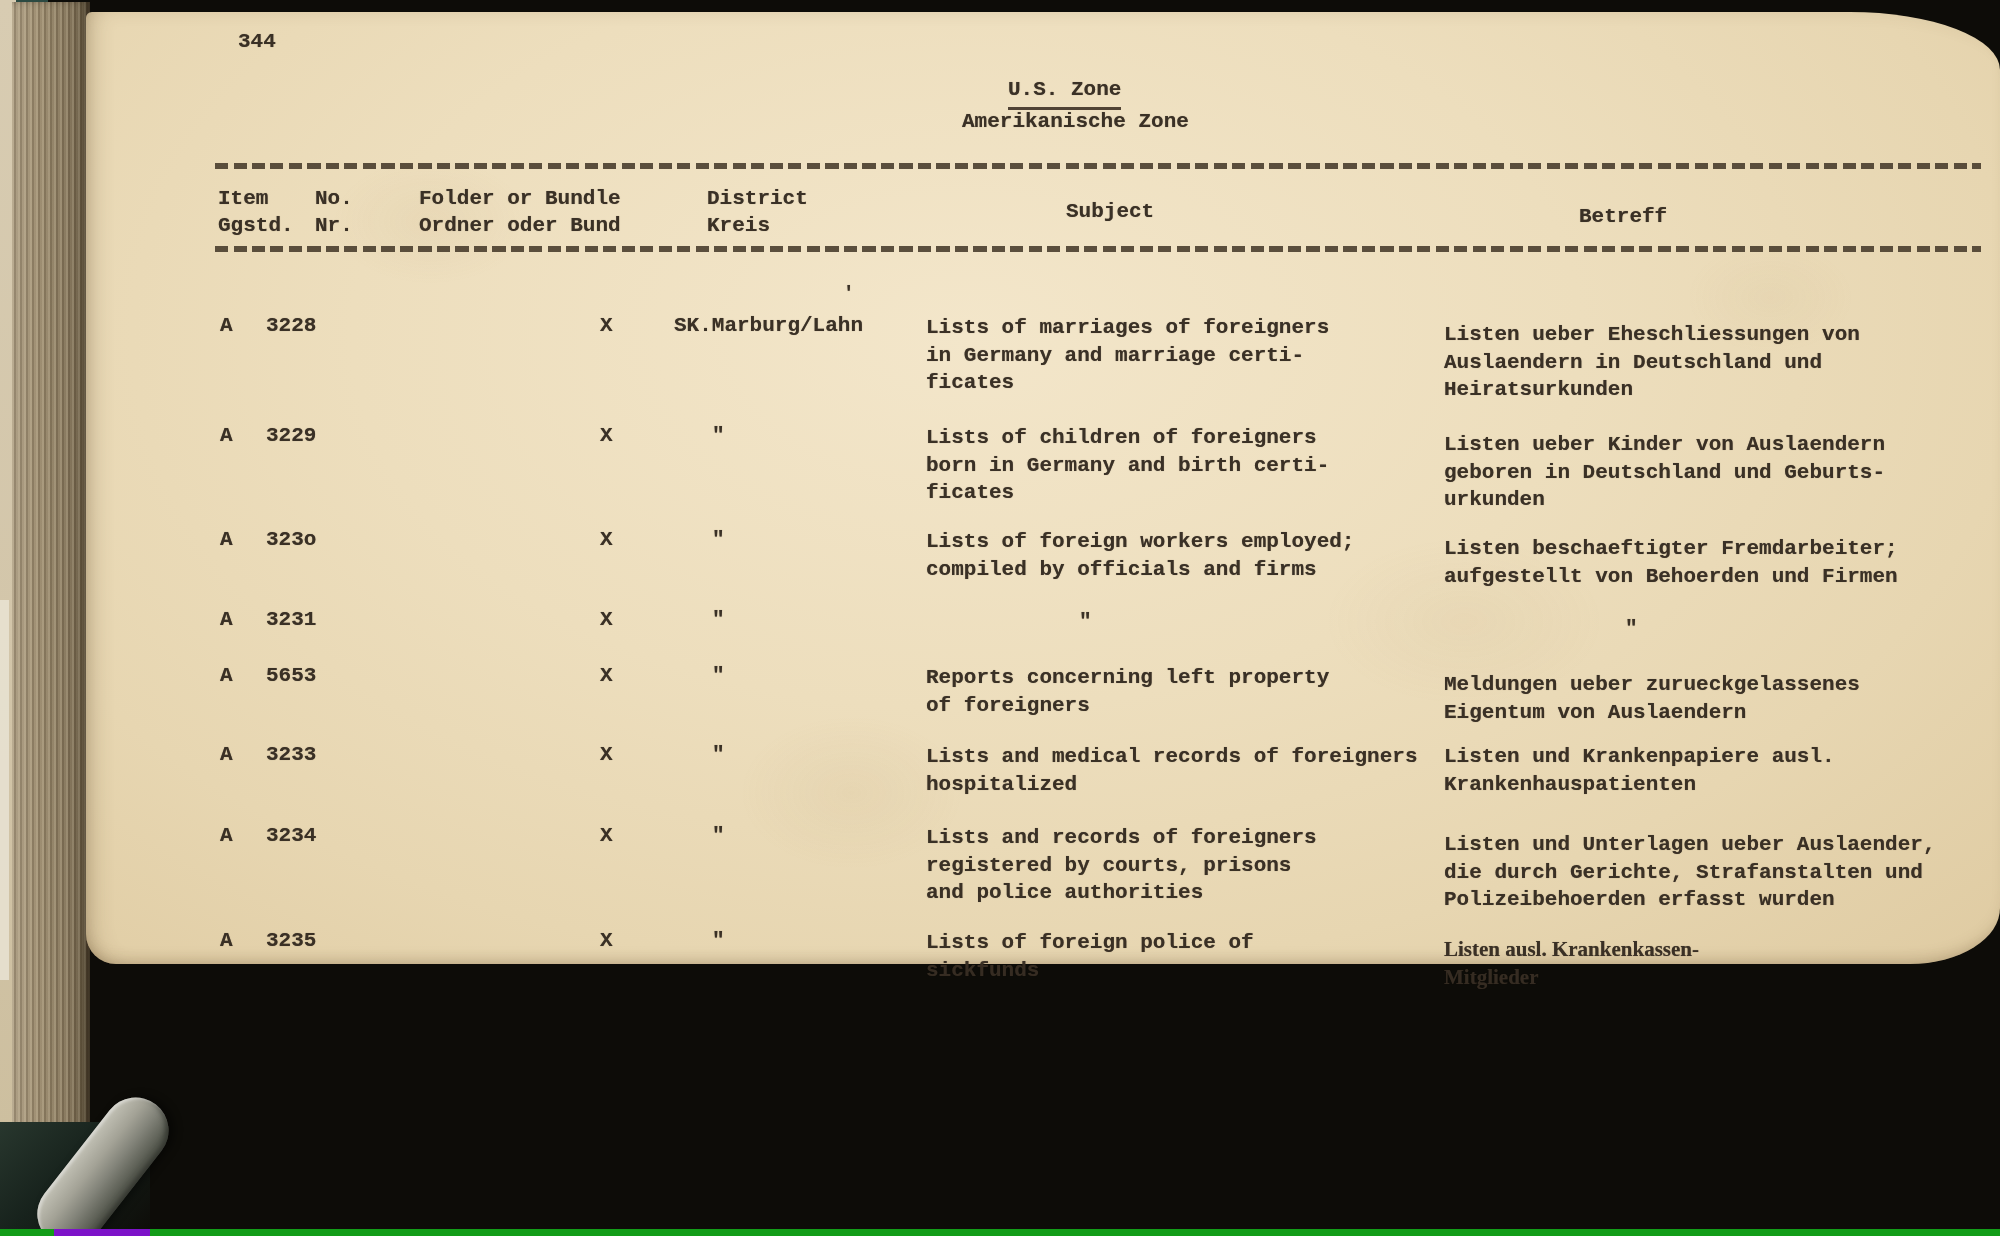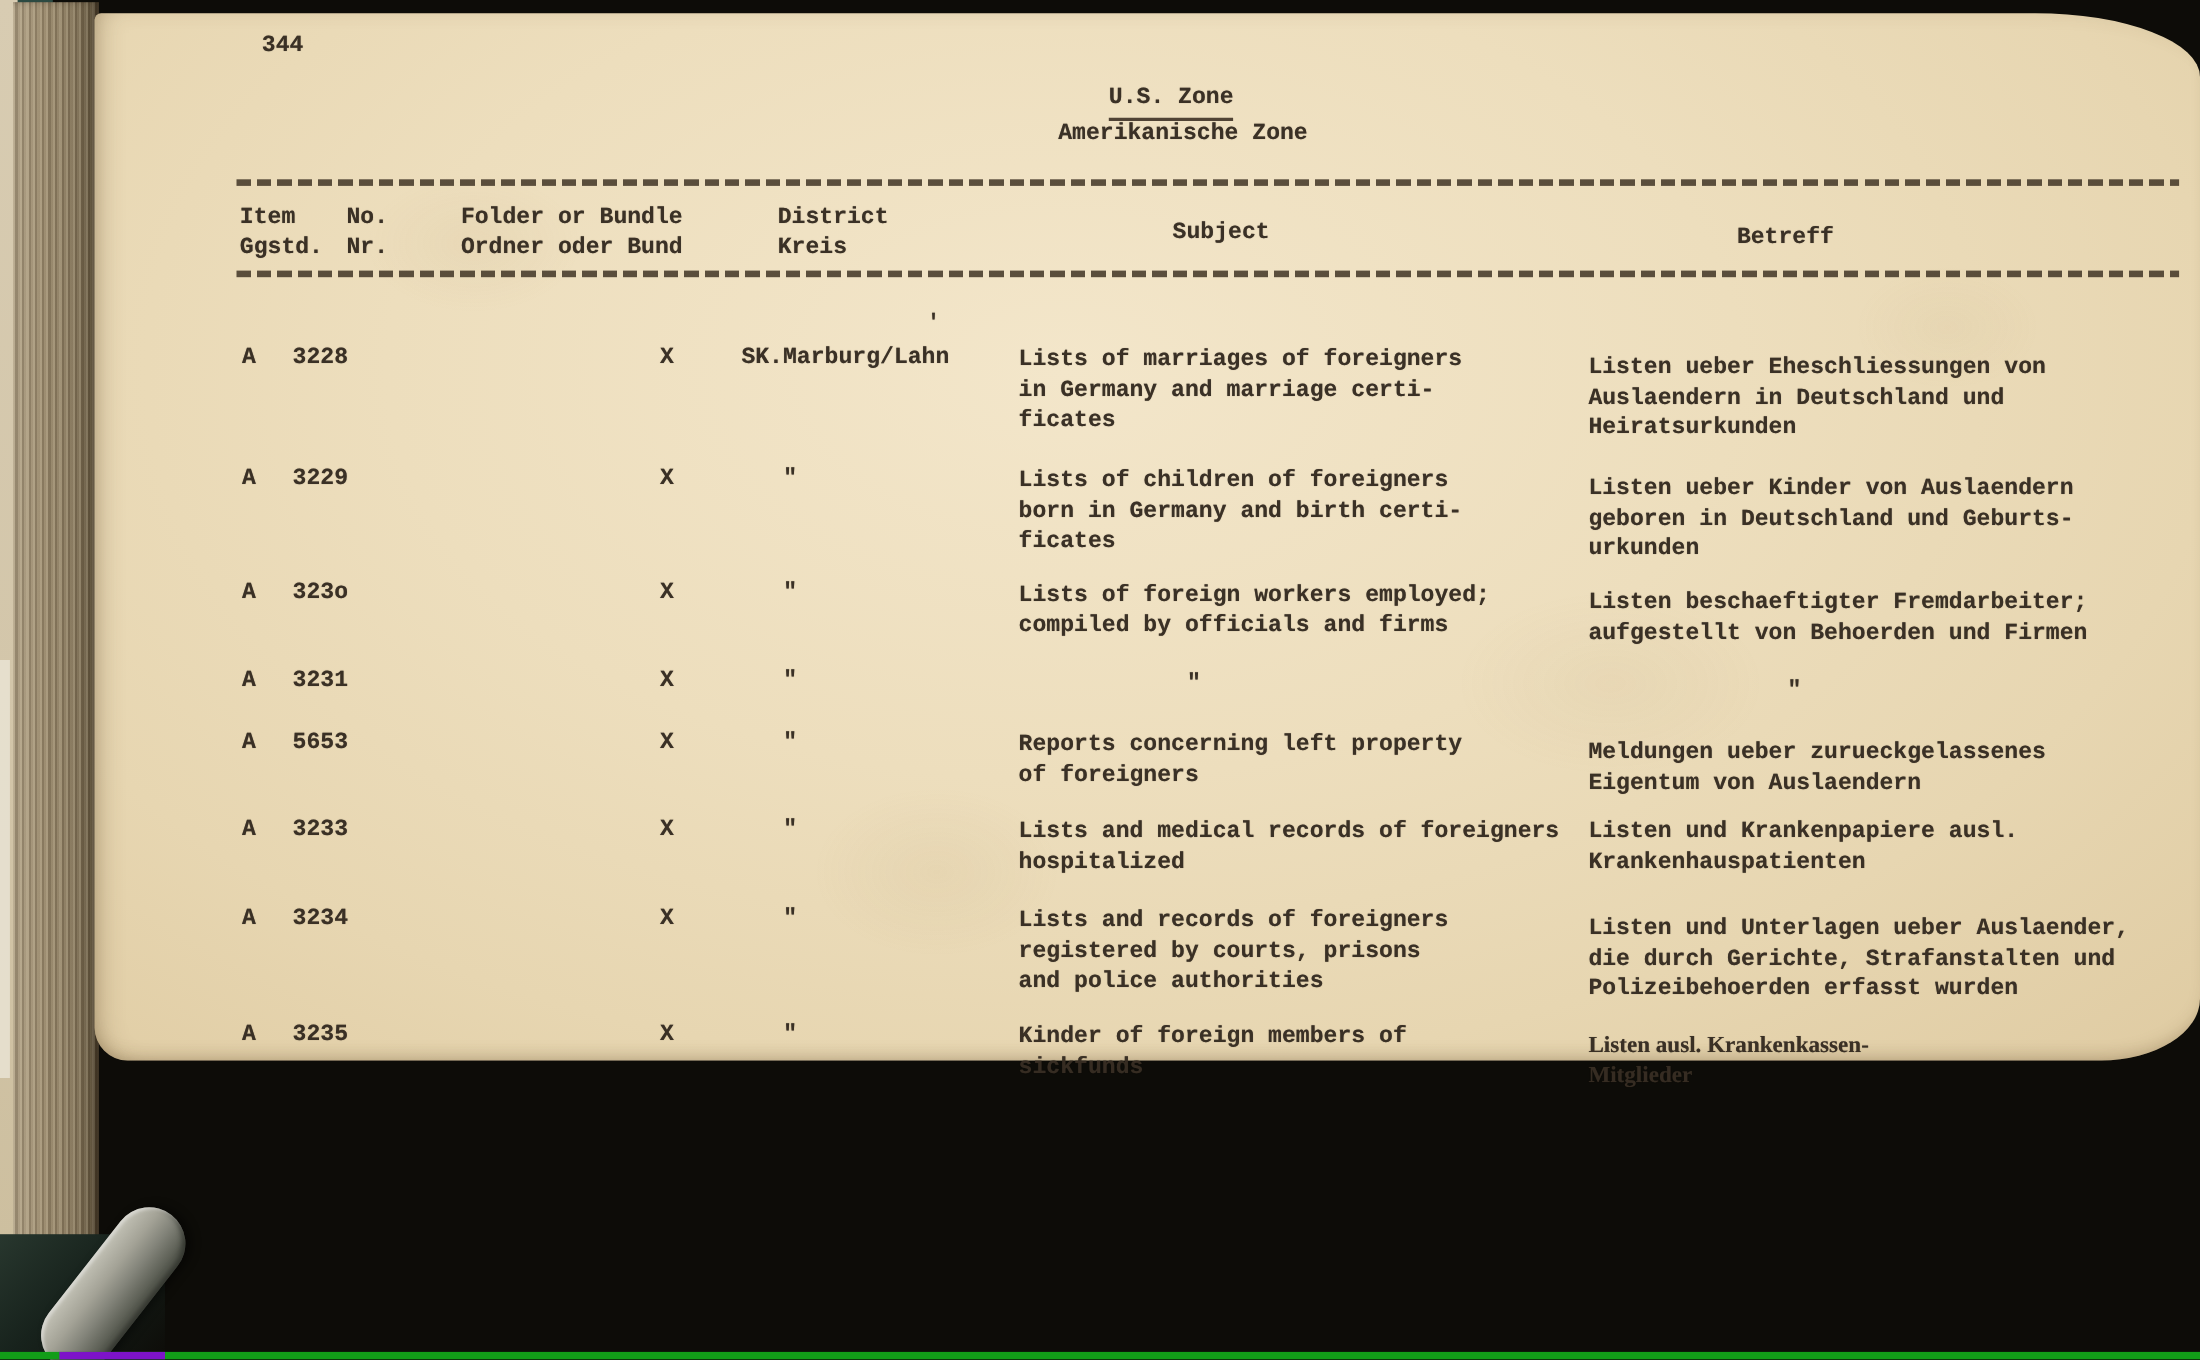--- a/index.html
+++ b/index.html
@@ -156,21 +156,21 @@
       <div class="cell" style="left: 840px; top: 812px;">Lists and records of foreigners
 registered by courts, prisons
 and police authorities</div>
       <div class="cell" style="left: 1358px; top: 819px;">Listen und Unterlagen ueber Auslaender,
 die durch Gerichte, Strafanstalten und
 Polizeibehoerden erfasst wurden</div>
       <div class="cell" style="left: 134px; top: 915px;">A</div>
       <div class="cell" style="left: 180px; top: 915px;">3235</div>
       <div class="cell" style="left: 514px; top: 915px;">X</div>
       <div class="cell" style="left: 626px; top: 915px;">"</div>
-      <div class="cell" style="left: 840px; top: 917px;">Kinder of foreign members of
+      <div class="cell" style="left: 840px; top: 917px;">Lists of foreign police of
 sickfunds</div>
       <div class="cell" style="left: 1358px; top: 924px; font-family: Liberation Serif, serif;">Listen ausl. Krankenkassen-
 Mitglieder</div>
     </div>
 </div>
 
 <div class="clip"></div>
 <div class="green-line"></div>
 <div class="purple-line"></div>
 

